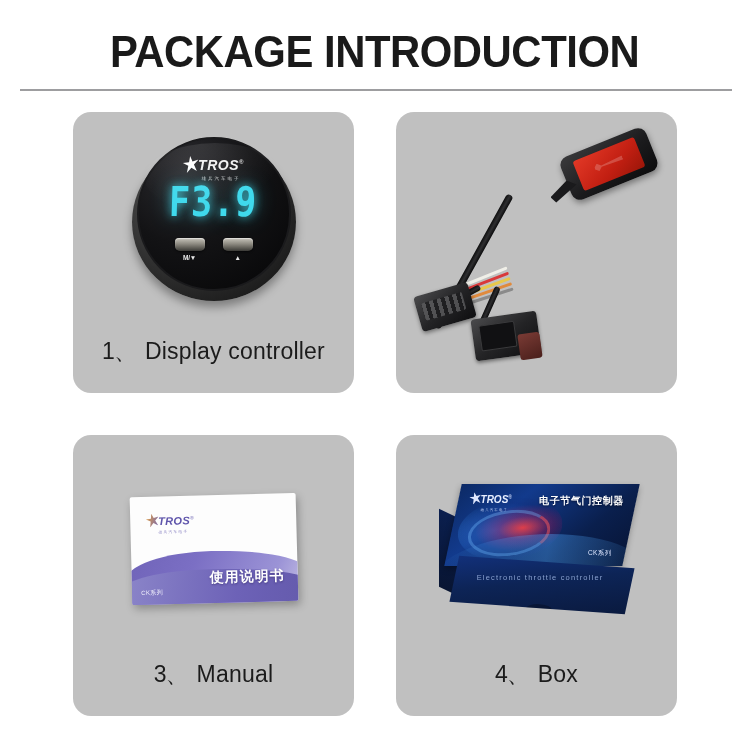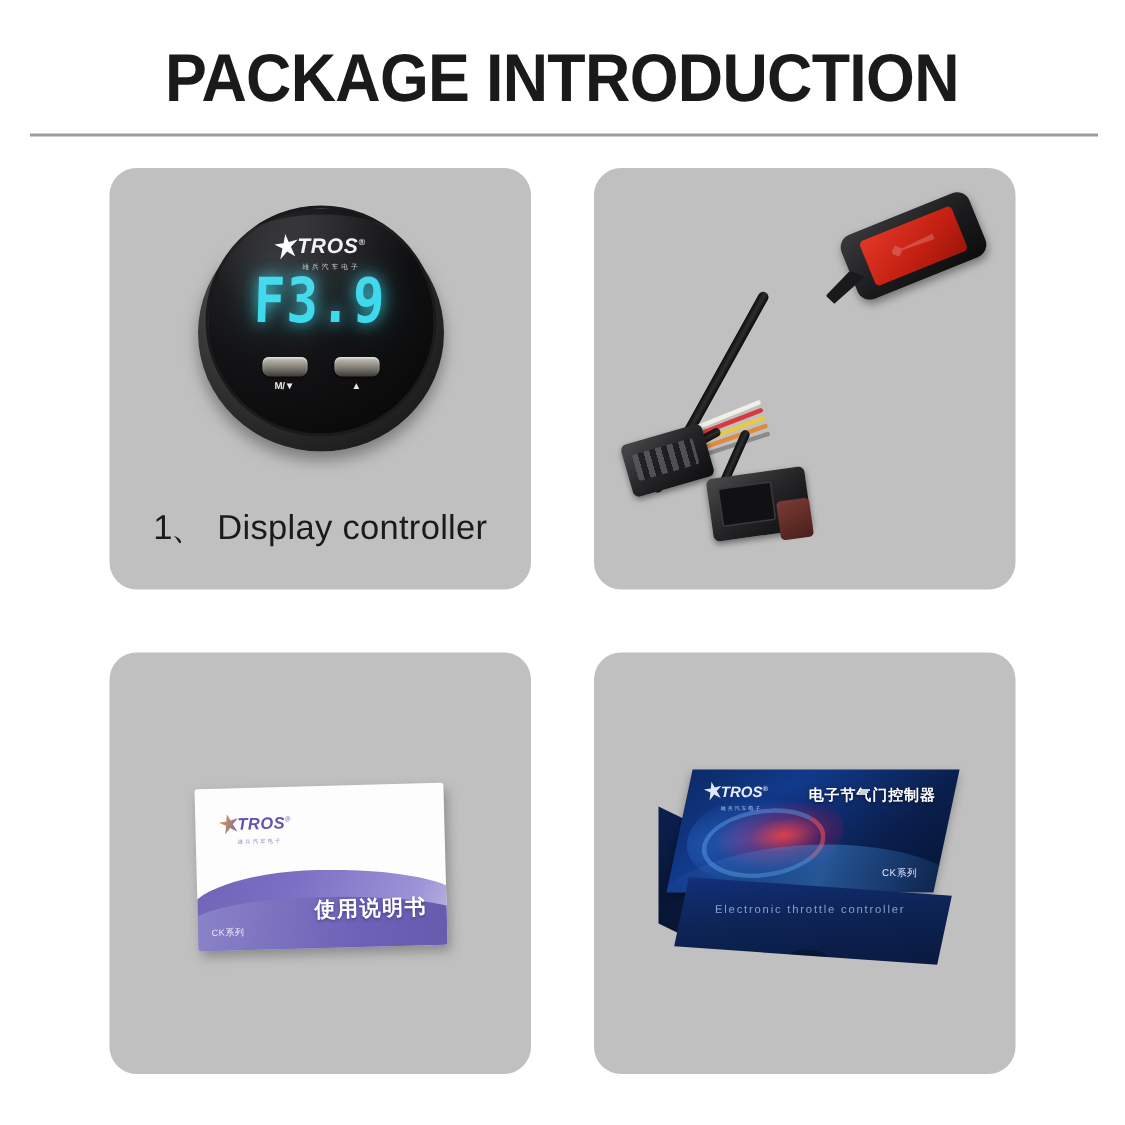--- a/index.html
+++ b/index.html
@@ -576,20 +576,23 @@
           <span class="mlogo-star"></span>
           <span class="mlogo-text">
             <span>TROS</span><span class="mlogo-reg">®</span>
             <span class="mlogo-sub">雄兵汽车电子</span>
           </span>
         </div>
         <div class="manual-title">使用说明书</div>
         <div class="manual-series">CK系列</div>
       </div>
     </div>
+    <div class="panel-caption">
+      <span class="cap-num">3、</span><span class="cap-gap"></span><span>Manual</span>
+    </div>
   </div>
 
   <div class="panel">
     <div class="panel-stage">
       <div class="box-scene">
         <div class="box-side"></div>
         <div class="box-top">
           <div class="box-glow"></div>
           <div class="box-sheen"></div>
           <div class="box-logo">
@@ -601,15 +604,18 @@
           </div>
           <div class="box-cn">电子节气门控制器</div>
           <div class="box-series">CK系列</div>
         </div>
         <div class="box-front">
           <div class="box-front-text">Electronic throttle controller</div>
           <div class="box-front-notch"></div>
         </div>
       </div>
     </div>
+    <div class="panel-caption">
+      <span class="cap-num">4、</span><span class="cap-gap"></span><span>Box</span>
+    </div>
   </div>
 
 </div>
 
 </body></html>

